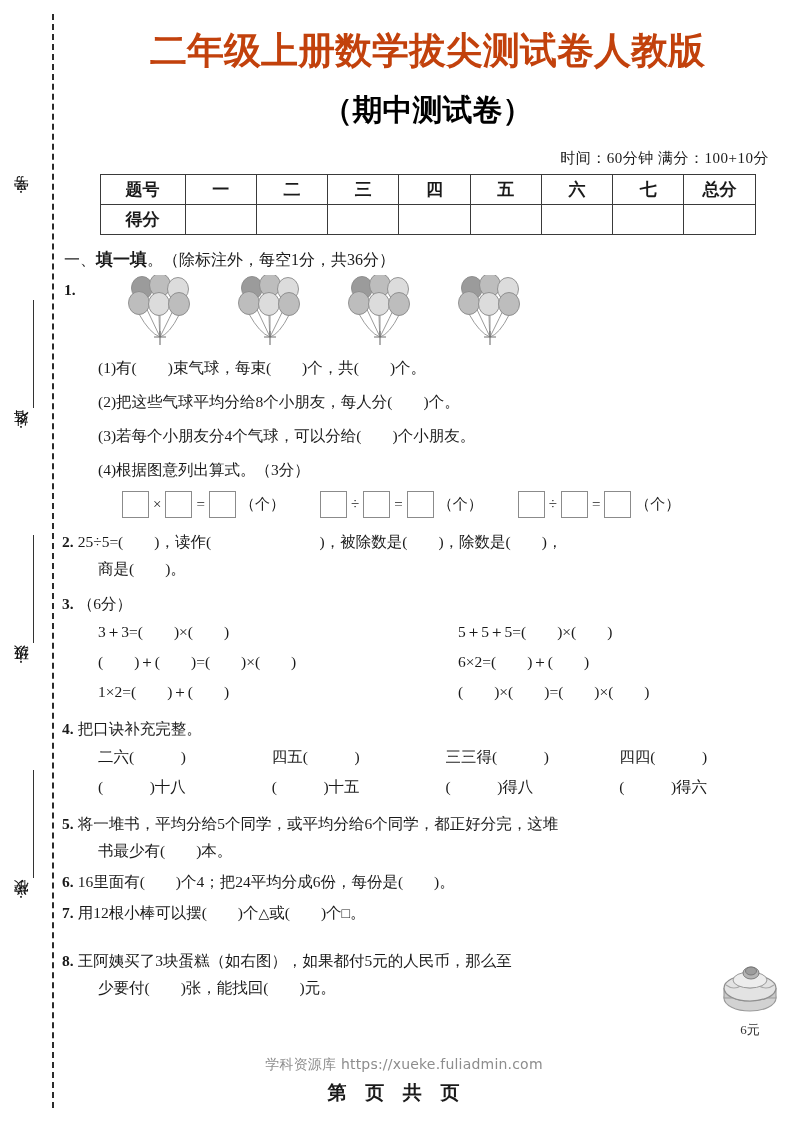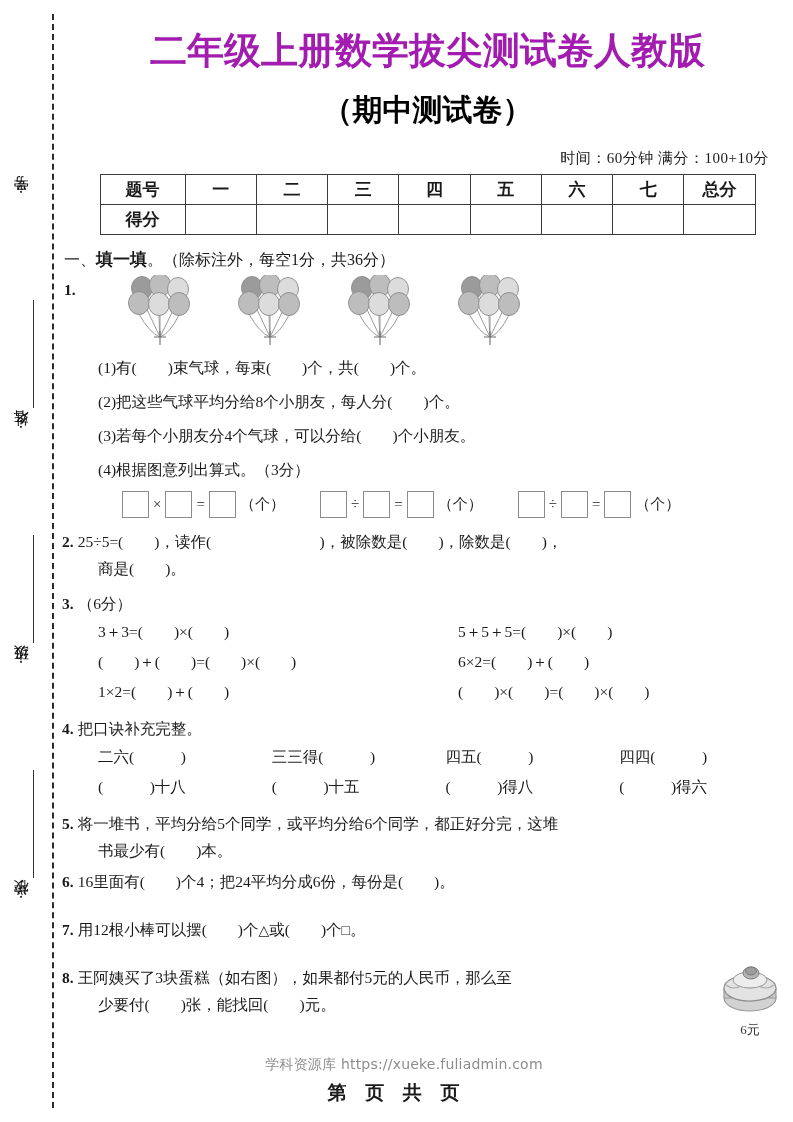--- a/index.html
+++ b/index.html
@@ -60,21 +60,21 @@
     height: 1122px;
   }
 
   .title-main {
     text-align: center;
     font-family: "DejaVu Sans", "Liberation Sans", sans-serif;
     font-weight: bold;
     font-size: 37px;
     letter-spacing: 0px;
     margin-top: 26px;
-    color: #a21caf;
+    color: #c2410c;
   }
   .title-sub {
     text-align: center;
     font-family: "DejaVu Sans", "Liberation Sans", sans-serif;
     font-weight: bold;
     font-size: 30px;
     margin-top: 14px;
     color: #000;
   }
 
@@ -384,41 +384,41 @@
     <div>6×2=(　　)＋(　　)</div>
     <div>1×2=(　　)＋(　　)</div>
     <div>(　　)×(　　)=(　　)×(　　)</div>
   </div>
 
   <div class="q" style="margin-top:8px;">
     <span class="qnum">4.</span><span>把口诀补充完整。</span>
   </div>
   <div class="grid4">
     <div>二六(　　　)</div>
+    <div>四五(　　　)</div>
     <div>三三得(　　　)</div>
-    <div>四五(　　　)</div>
     <div>四四(　　　)</div>
   </div>
   <div class="grid4">
     <div>(　　　)十八</div>
     <div>(　　　)十五</div>
     <div>(　　　)得八</div>
     <div>(　　　)得六</div>
   </div>
 
   <div class="q" style="margin-top:8px;">
     <span class="qnum">5.</span><span>将一堆书，平均分给5个同学，或平均分给6个同学，都正好分完，这堆</span>
   </div>
   <div class="q indent" style="margin-top:0;">书最少有(　　)本。</div>
 
   <div class="q" style="margin-top:4px;">
     <span class="qnum">6.</span><span>16里面有(　　)个4；把24平均分成6份，每份是(　　)。</span>
   </div>
 
-  <div class="q" style="margin-top:21px;">
+  <div class="q" style="margin-top:4px;">
     <span class="qnum">7.</span><span>用12根小棒可以摆(　　)个</span><span class="tri">△</span><span>或(　　)个</span><span class="tri">□</span><span>。</span>
   </div>
 
   <div class="q" style="margin-top:20px;">
     <span class="qnum">8.</span><span>王阿姨买了3块蛋糕（如右图），如果都付5元的人民币，那么至</span>
   </div>
   <div class="q indent" style="margin-top:0;">少要付(　　)张，能找回(　　)元。</div>
 
   <div id="cake-fig">
     <svg width="72" height="58" viewBox="0 0 72 58">

